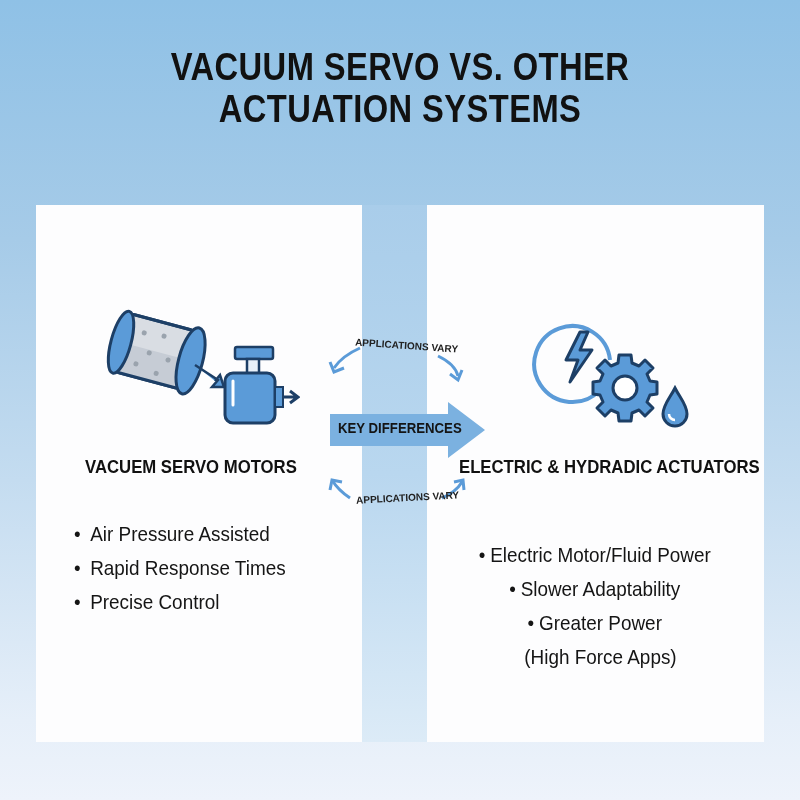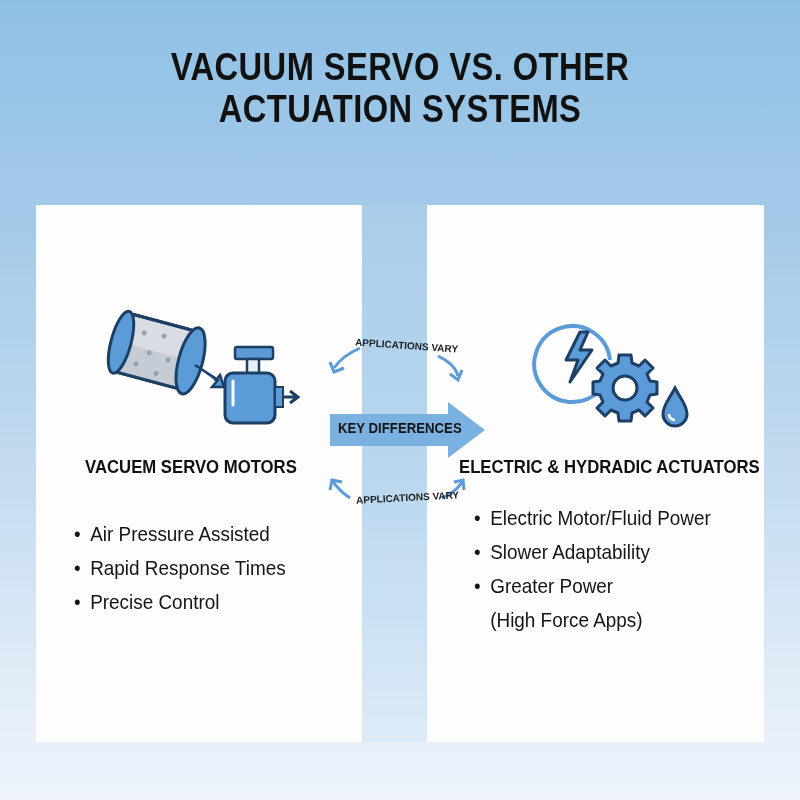--- a/index.html
+++ b/index.html
@@ -111,18 +111,18 @@
 <div class="arrow-label">KEY DIFFERENCES</div>
 
 <div class="heading" style="left:85px;top:456px;">VACUEM SERVO MOTORS</div>
 <ul class="bullets" style="left:70px;top:513px;">
   <li><span class="dot">•</span><span>Air Pressure Assisted</span></li>
   <li><span class="dot">•</span><span>Rapid Response Times</span></li>
   <li><span class="dot">•</span><span>Precise Control</span></li>
 </ul>
 
 <div class="heading" style="left:459px;top:456px;">ELECTRIC &amp; HYDRADIC ACTUATORS</div>
-<ul class="bullets" style="left:470px;top:497px;">
+<ul class="bullets" style="left:470px;top:534px;text-align:center;">
   <li><span class="dot">•</span><span>Electric Motor/Fluid Power</span></li>
   <li><span class="dot">•</span><span>Slower Adaptability</span></li>
   <li><span class="dot">•</span><span>Greater Power</span></li>
   <li><span class="dot"></span><span>(High Force Apps)</span></li>
 </ul>
 
 </body></html>

